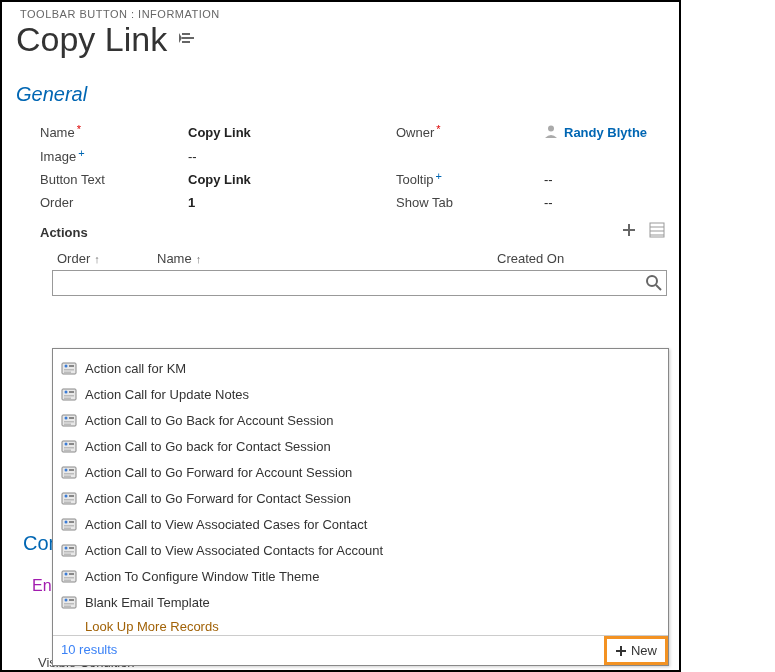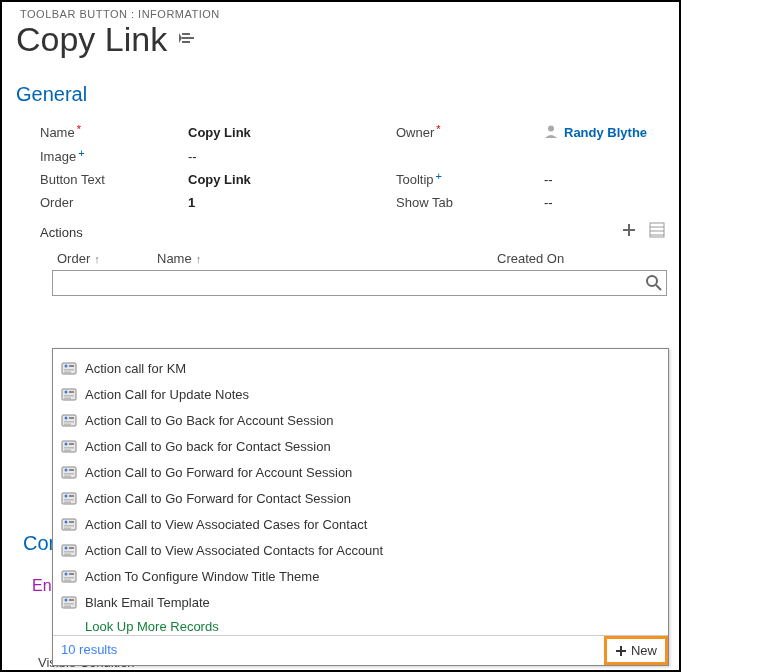--- a/index.html
+++ b/index.html
@@ -2,46 +2,46 @@
 <html><head>
 <meta charset="utf-8">
 <style>
   * { box-sizing: border-box; margin: 0; padding: 0; }
   body { font-family: "Segoe UI", Arial, sans-serif; font-size: 13px; color: #333; }
   .window { width: 681px; height: 672px; border: 2px solid #000; background: #fff; position: relative; overflow: hidden; }
   .header-caption { font-size: 11px; letter-spacing: 0.5px; color: #666; padding: 6px 0 0 18px; }
   .title-row { display: flex; align-items: center; padding: 0 0 10px 14px; }
   .title { font-size: 34px; font-weight: 300; color: #333; }
   .title-menu-icon { margin-left: 10px; cursor: pointer; }
-  .section-heading { font-size: 20px; color: #0066b3; padding: 14px 0 8px 14px; font-weight: 400; }
+  .section-heading { font-size: 20px; color: #0066b3; padding: 14px 0 8px 14px; font-weight: 400; font-style: italic; }
   .form-grid { display: grid; grid-template-columns: 140px 200px 140px 200px; row-gap: 10px; padding: 10px 0 6px 38px; align-items: center; font-size: 13px; gap: 8px; }
   .label { color: #444; position: relative; }
   .req { color: #d00; font-size: 11px; position: relative; top: -4px; margin-left: 2px; }
   .plus-sup { color: #0066b3; font-size: 11px; position: relative; top: -4px; margin-left: 2px; }
   .value { color: #222; }
   .owner-val { display: flex; align-items: center; gap: 6px; }
   .owner-link { color: #0066b3; font-weight: 600; cursor: pointer; }
   .user-icon { color: #999; }
   .actions-header { display: flex; align-items: center; justify-content: space-between; padding: 6px 14px 0 38px; }
-  .actions-label { font-weight: 400; font-size: 13px; }
+  .actions-label { font-weight: 700; font-size: 13px; }
   .actions-tools { display: flex; gap: 12px; align-items: center; }
   .actions-tools .ico { cursor: pointer; color: #666; font-size: 18px; }
   .column-row { display: flex; padding: 8px 14px 4px 55px; color: #444; font-size: 13px; }
   .col-order { width: 100px; display:flex; align-items:center; gap:4px;}
   .col-name { width: 340px; display:flex; align-items:center; gap:4px;}
   .col-created { width: 160px; }
   .arrow-up { font-size: 11px; color:#777; }
   .lookup-box { margin: 0 12px 0 50px; position: relative; }
   .lookup-input { width: 100%; height: 26px; border: 1px solid #999; padding: 2px 28px 2px 4px; font-size: 13px; }
   .search-icon { position: absolute; right: 4px; top: 4px; color: #666; cursor: pointer; }
   .dropdown { position: absolute; left: 50px; right: 10px; top: 346px; bottom: 4px; border: 1px solid #888; background: #fff; box-shadow: 1px 1px 3px rgba(0,0,0,0.2); display: flex; flex-direction: column; }
   .dd-list { flex: 1; overflow-y: scroll; padding: 6px 4px 2px 4px; }
   .dd-item { display: flex; align-items: center; gap: 8px; padding: 5px 4px; cursor: pointer; font-size: 13px; color: #333; }
   .dd-icon { width: 16px; height: 16px; display: inline-block; }
-  .dd-footer-link { color: #15803d; cursor: pointer; padding: 4px 0 4px 28px; font-size: 13px; }
+  .dd-footer-link { color: #a16207; cursor: pointer; padding: 4px 0 4px 28px; font-size: 13px; }
   .dd-bottom { display: flex; justify-content: space-between; align-items: stretch; border-top: 1px solid #ccc; }
   .dd-results { padding: 6px 0 6px 8px; color: #3b82f6; font-size: 13px; }
   .dd-new { border: 3px solid #f39222; padding: 4px 8px; display: flex; align-items: center; gap: 4px; cursor: pointer; font-size: 13px; }
   .bg-section { position: absolute; left: 21px; top: 530px; font-size: 20px; color: #0066b3; z-index: -0; }
   .bg-label1 { position: absolute; left: 30px; top: 575px; font-size: 16px; color:#a21caf; }
   .bg-label2 { position: absolute; left: 36px; top: 653px; font-size: 13px; color:#444; }
   .bg-val2 { position: absolute; left: 195px; top: 653px; font-size: 13px; color:#444; }
   .bold { font-weight: 700; }
   
   .dd-list::-webkit-scrollbar { width: 18px; }

